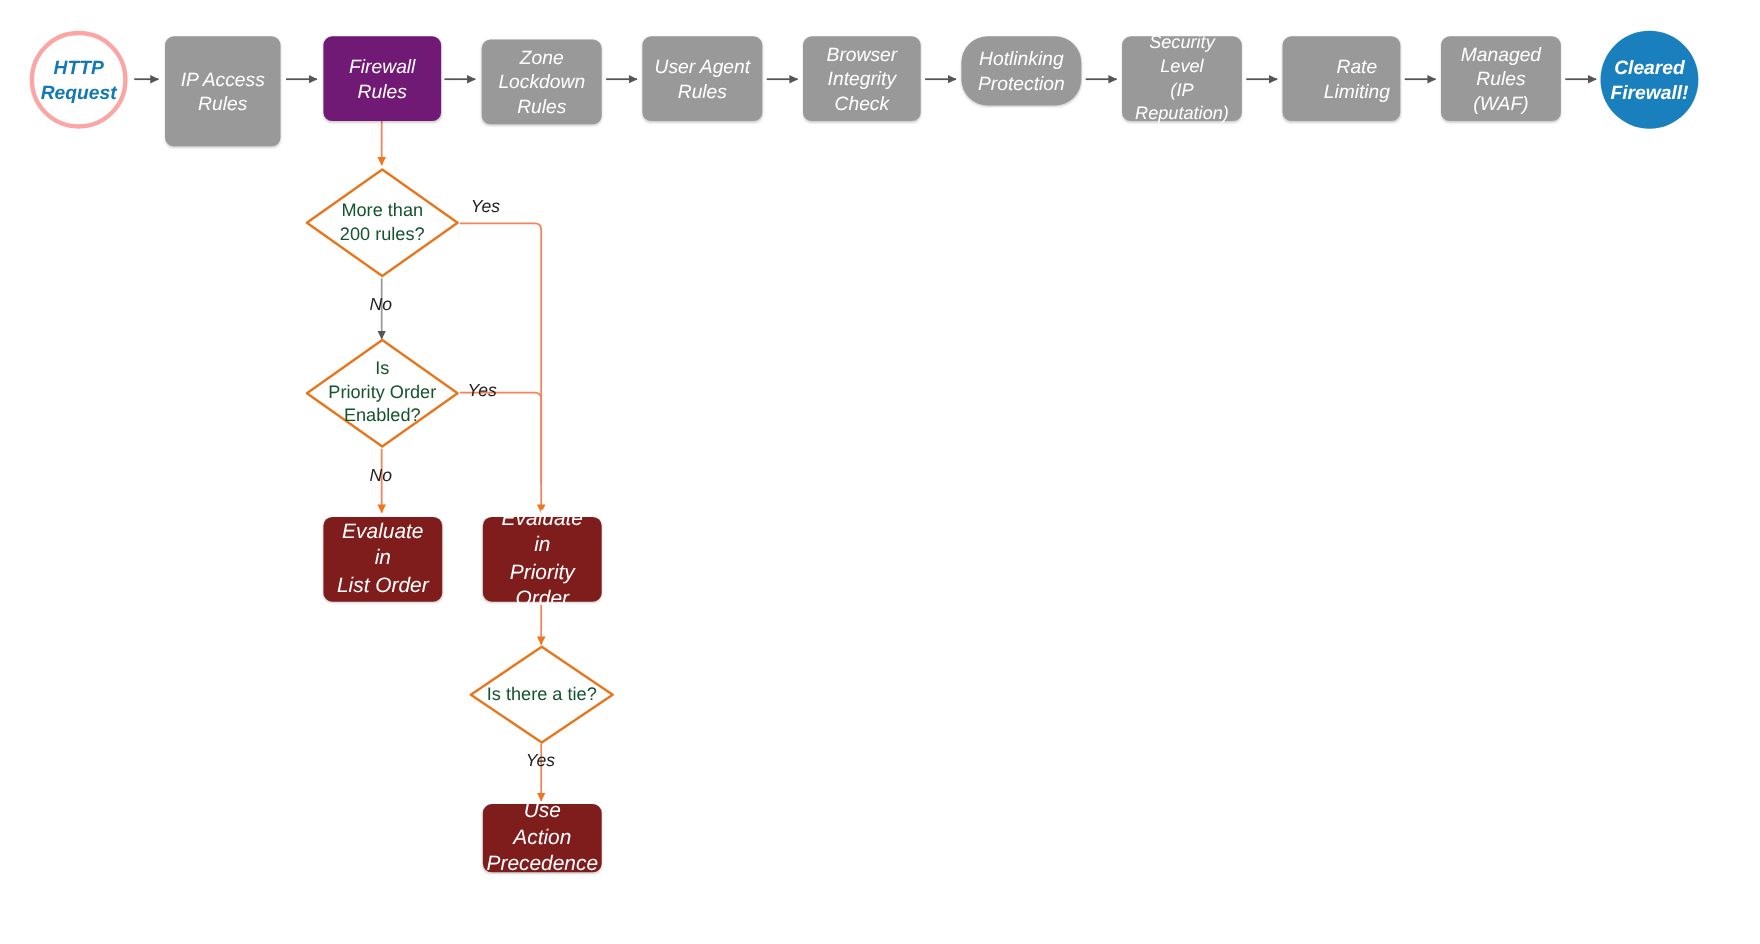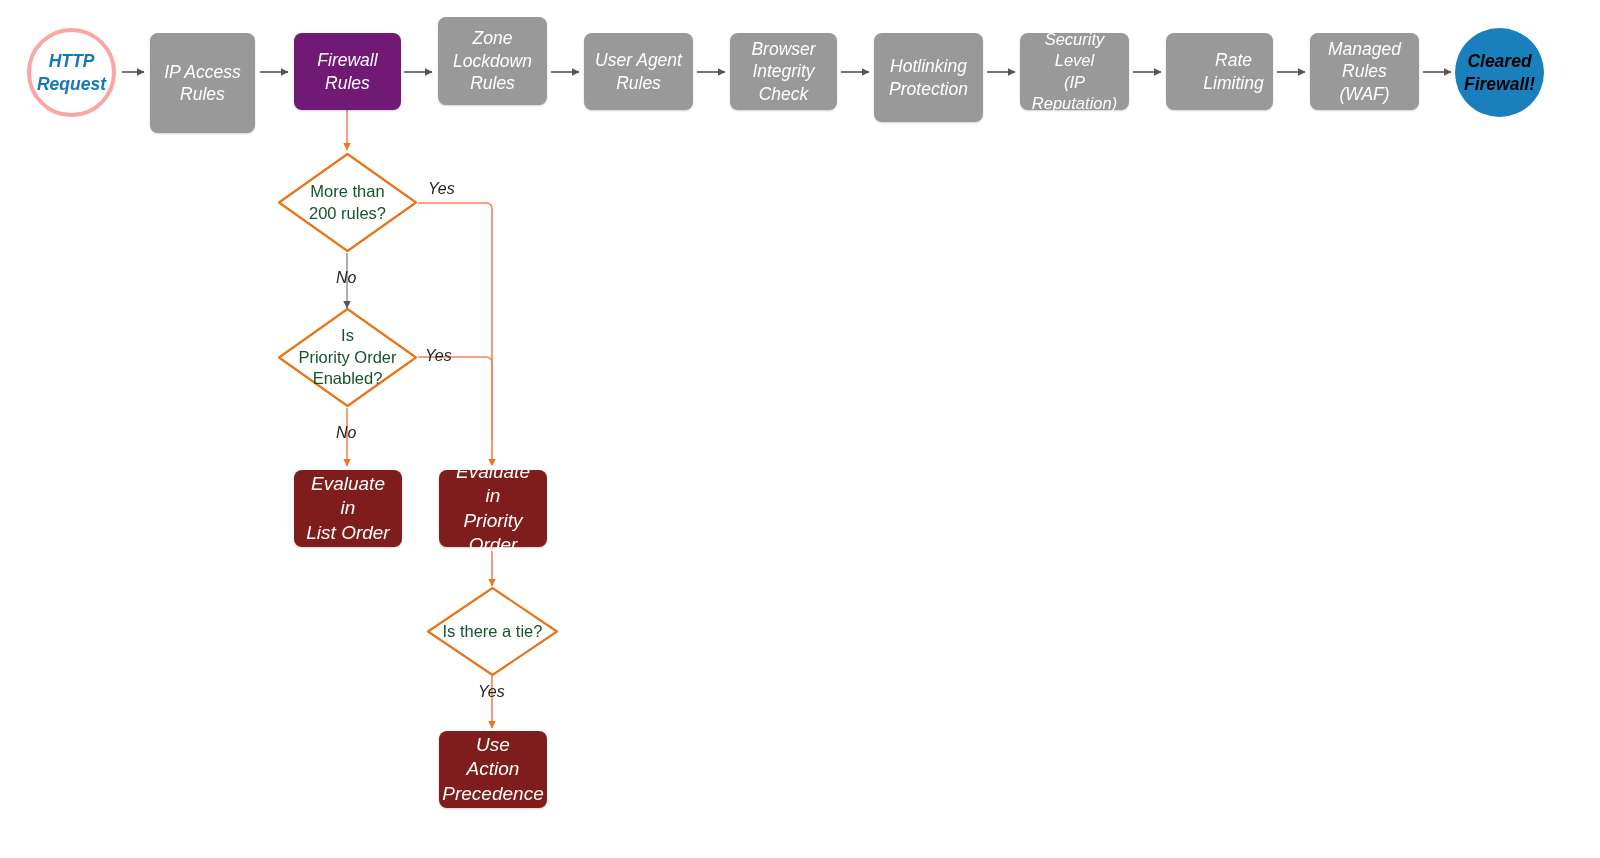--- a/index.html
+++ b/index.html
@@ -63,21 +63,21 @@
     font-size: 17.5px;
   }
   .circle.start {
     background: #ffffff;
     border: 4px solid #fca5a5;
     color: #1378b4;
   }
   .circle.end {
     background: #1a7fbd;
     border: none;
-    color: #000000;
+    color: #ffffff;
   }
 
   
   .diamond {
     position: absolute;
   }
   .diamond .dshape {
     position: absolute;
     left: 0; top: 0;
     width: 100%; height: 100%;
@@ -151,32 +151,32 @@
 
   <div class="node circle start nl" style="left:27px; top:28px; width:89px; height:89px;">HTTP
 Request</div>
 
   <div class="node proc gray nl" style="left:150px; top:33px; width:105px; height:100px;">IP Access
 Rules</div>
 
   <div class="node proc orange nl" style="left:294px; top:33px; width:107px; height:77px;">Firewall
 Rules</div>
 
-  <div class="node proc gray nl" style="left:438px; top:17px; width:109px; height:88px;">Zone
+  <div class="node proc gray nl" style="left:438px; top:36px; width:109px; height:77px;">Zone
 Lockdown
 Rules</div>
 
   <div class="node proc gray nl" style="left:584px; top:33px; width:109px; height:77px;">User Agent
 Rules</div>
 
   <div class="node proc gray nl" style="left:730px; top:33px; width:107px; height:77px;">Browser
 Integrity
 Check</div>
 
-  <div class="node proc gray nl" style="left:874px; top:33px; width:109px; height:89px;">Hotlinking
+  <div class="node proc gray nl" style="left:874px; top:33px; width:109px; height:63px;border-radius:24px;">Hotlinking
 Protection</div>
 
   <div class="node proc gray nl" style="left:1020px; top:33px; width:109px; height:77px; font-size:16.5px;">Security
 Level
 (IP Reputation)</div>
 
   <div class="node proc gray nl" style="left:1166px; top:33px; width:107px; height:77px;padding-left:28px;">Rate
 Limiting</div>
 
   <div class="node proc gray nl" style="left:1310px; top:33px; width:109px; height:77px;">Managed
@@ -211,21 +211,21 @@
   </div>
 
   <div class="node result nl" style="left:294px; top:470px; width:108px; height:77px;">Evaluate
 in
 List Order</div>
 
   <div class="node result nl" style="left:439px; top:470px; width:108px; height:77px;">Evaluate
 in
 Priority Order</div>
 
-  <div class="node result nl" style="left:439px; top:731px; width:108px; height:77px;">Use
+  <div class="node result nl" style="left:439px; top:731px; width:108px; height:62px;">Use
 Action
 Precedence</div>
 
   <div class="edge-label" style="left:428px; top:180px;">Yes</div>
 
   <div class="edge-label" style="left:336px; top:269px;">No</div>
 
   <div class="edge-label" style="left:425px; top:347px;">Yes</div>
 
   <div class="edge-label" style="left:336px; top:424px;">No</div>

